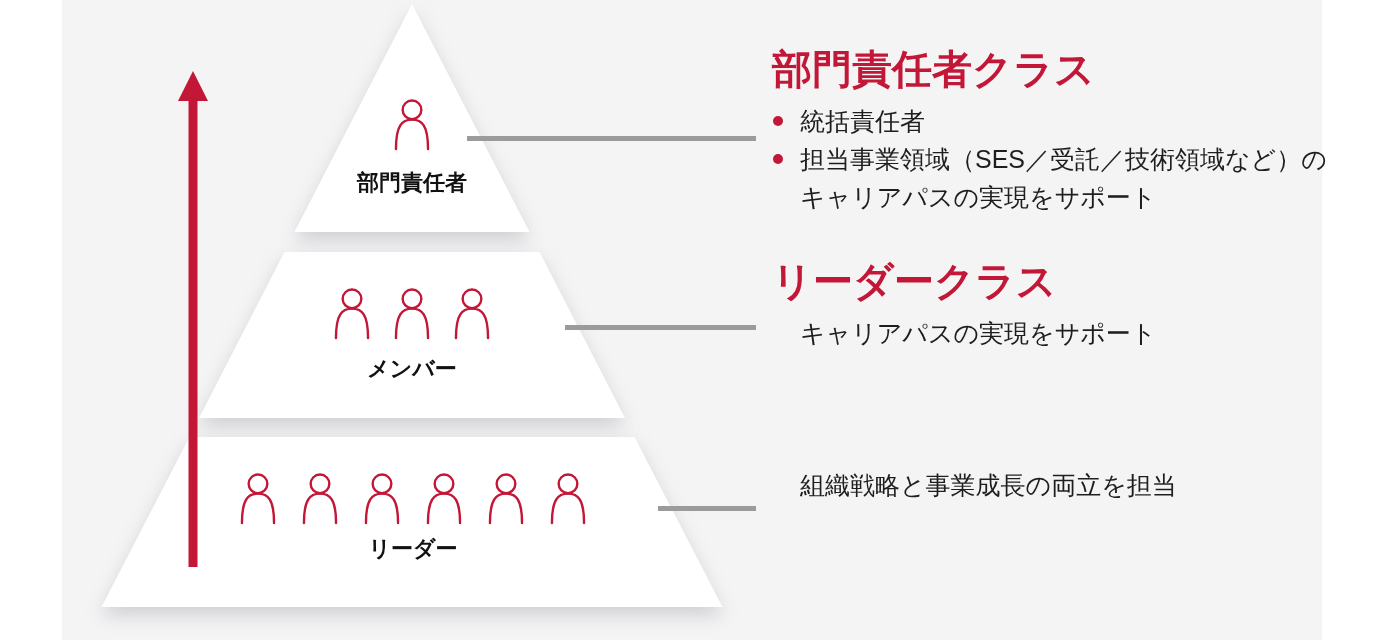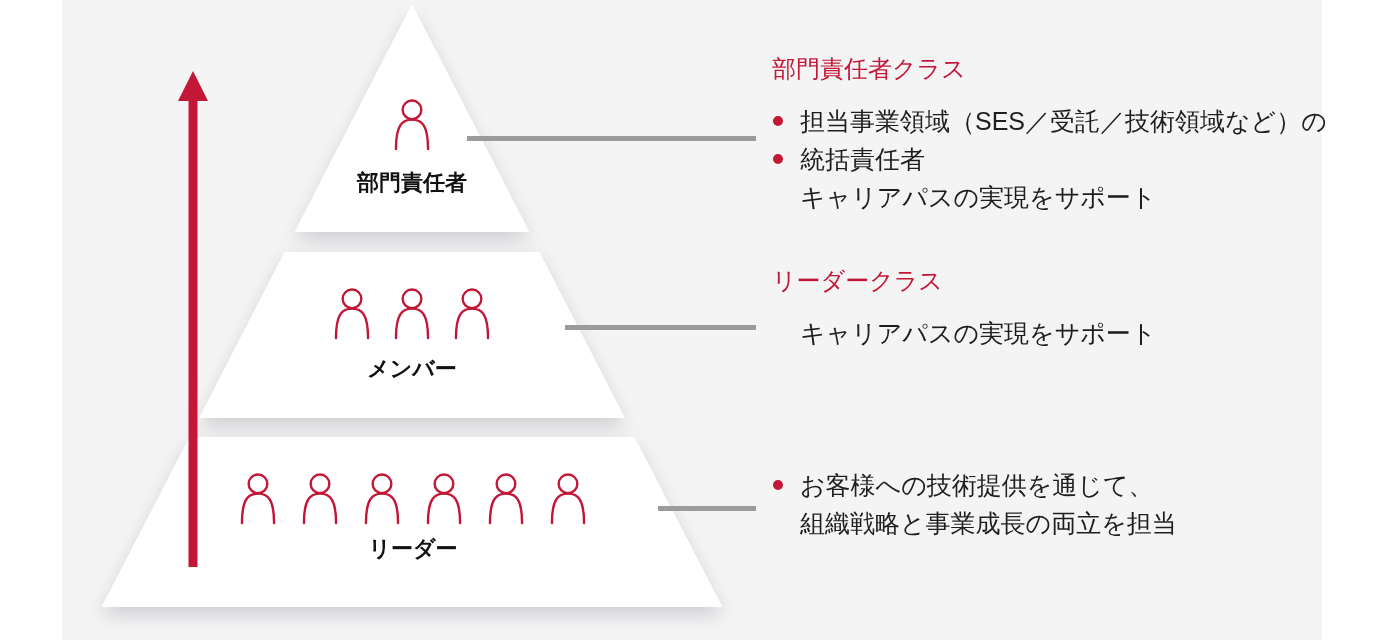--- a/index.html
+++ b/index.html
@@ -36,21 +36,21 @@
     fill:none;stroke:var(--accent);stroke-width:2.7;
     stroke-linecap:round;width:41px;height:52px;display:block;
   }
   .tier-label{
     position:absolute;transform:translateX(-50%);
     font-size:22px;font-weight:bold;color:var(--label-dark);
     white-space:nowrap;line-height:1;
   }
   .desc{position:absolute;left:772px;width:580px;}
   .desc h2{
-    margin:0 0 12px 0;font-size:24px;line-height:42px;font-weight:normal;
+    margin:0 0 12px 0;font-size:40px;line-height:42px;font-weight:bold;
     color:var(--accent);white-space:nowrap;
   }
   .desc ul{list-style:none;margin:0;padding:0;}
   .desc li{
     position:relative;padding-left:28px;font-size:25px;line-height:38px;
     color:var(--text-dark);white-space:nowrap;
   }
   .desc li .dot{
     position:absolute;left:1px;top:14px;width:10px;height:10px;
     border-radius:50%;background:var(--accent);
@@ -126,33 +126,32 @@
       </svg>
     </div>
 
   <div class="tier-label" style="left:412px;top:172px;">部門責任者</div>
   <div class="tier-label" style="left:412px;top:358px;">メンバー</div>
   <div class="tier-label" style="left:413px;top:538px;">リーダー</div>
 
   <section class="desc" style="top:48px;">
     <h2>部門責任者クラス</h2>
     <ul>
+        <li><span class="dot"></span><span>統括責任者</span></li>
         <li><span class="dot"></span><span>担当事業領域（SES／受託／技術領域など）の</span></li>
-        <li><span class="dot"></span><span>統括責任者</span></li>
         <li><span>キャリアパスの実現をサポート</span></li>
       </ul>
   </section>
 
   <section class="desc" style="top:260px;">
     <h2>リーダークラス</h2>
     <ul>
         <li><span>キャリアパスの実現をサポート</span></li>
       </ul>
   </section>
 
   <section class="desc" style="top:466px;">
     <ul>
-        <li><span class="dot"></span><span>お客様への技術提供を通じて、</span></li>
         <li><span>組織戦略と事業成長の両立を担当</span></li>
       </ul>
   </section>
 
 </div>
 
 </body></html>

